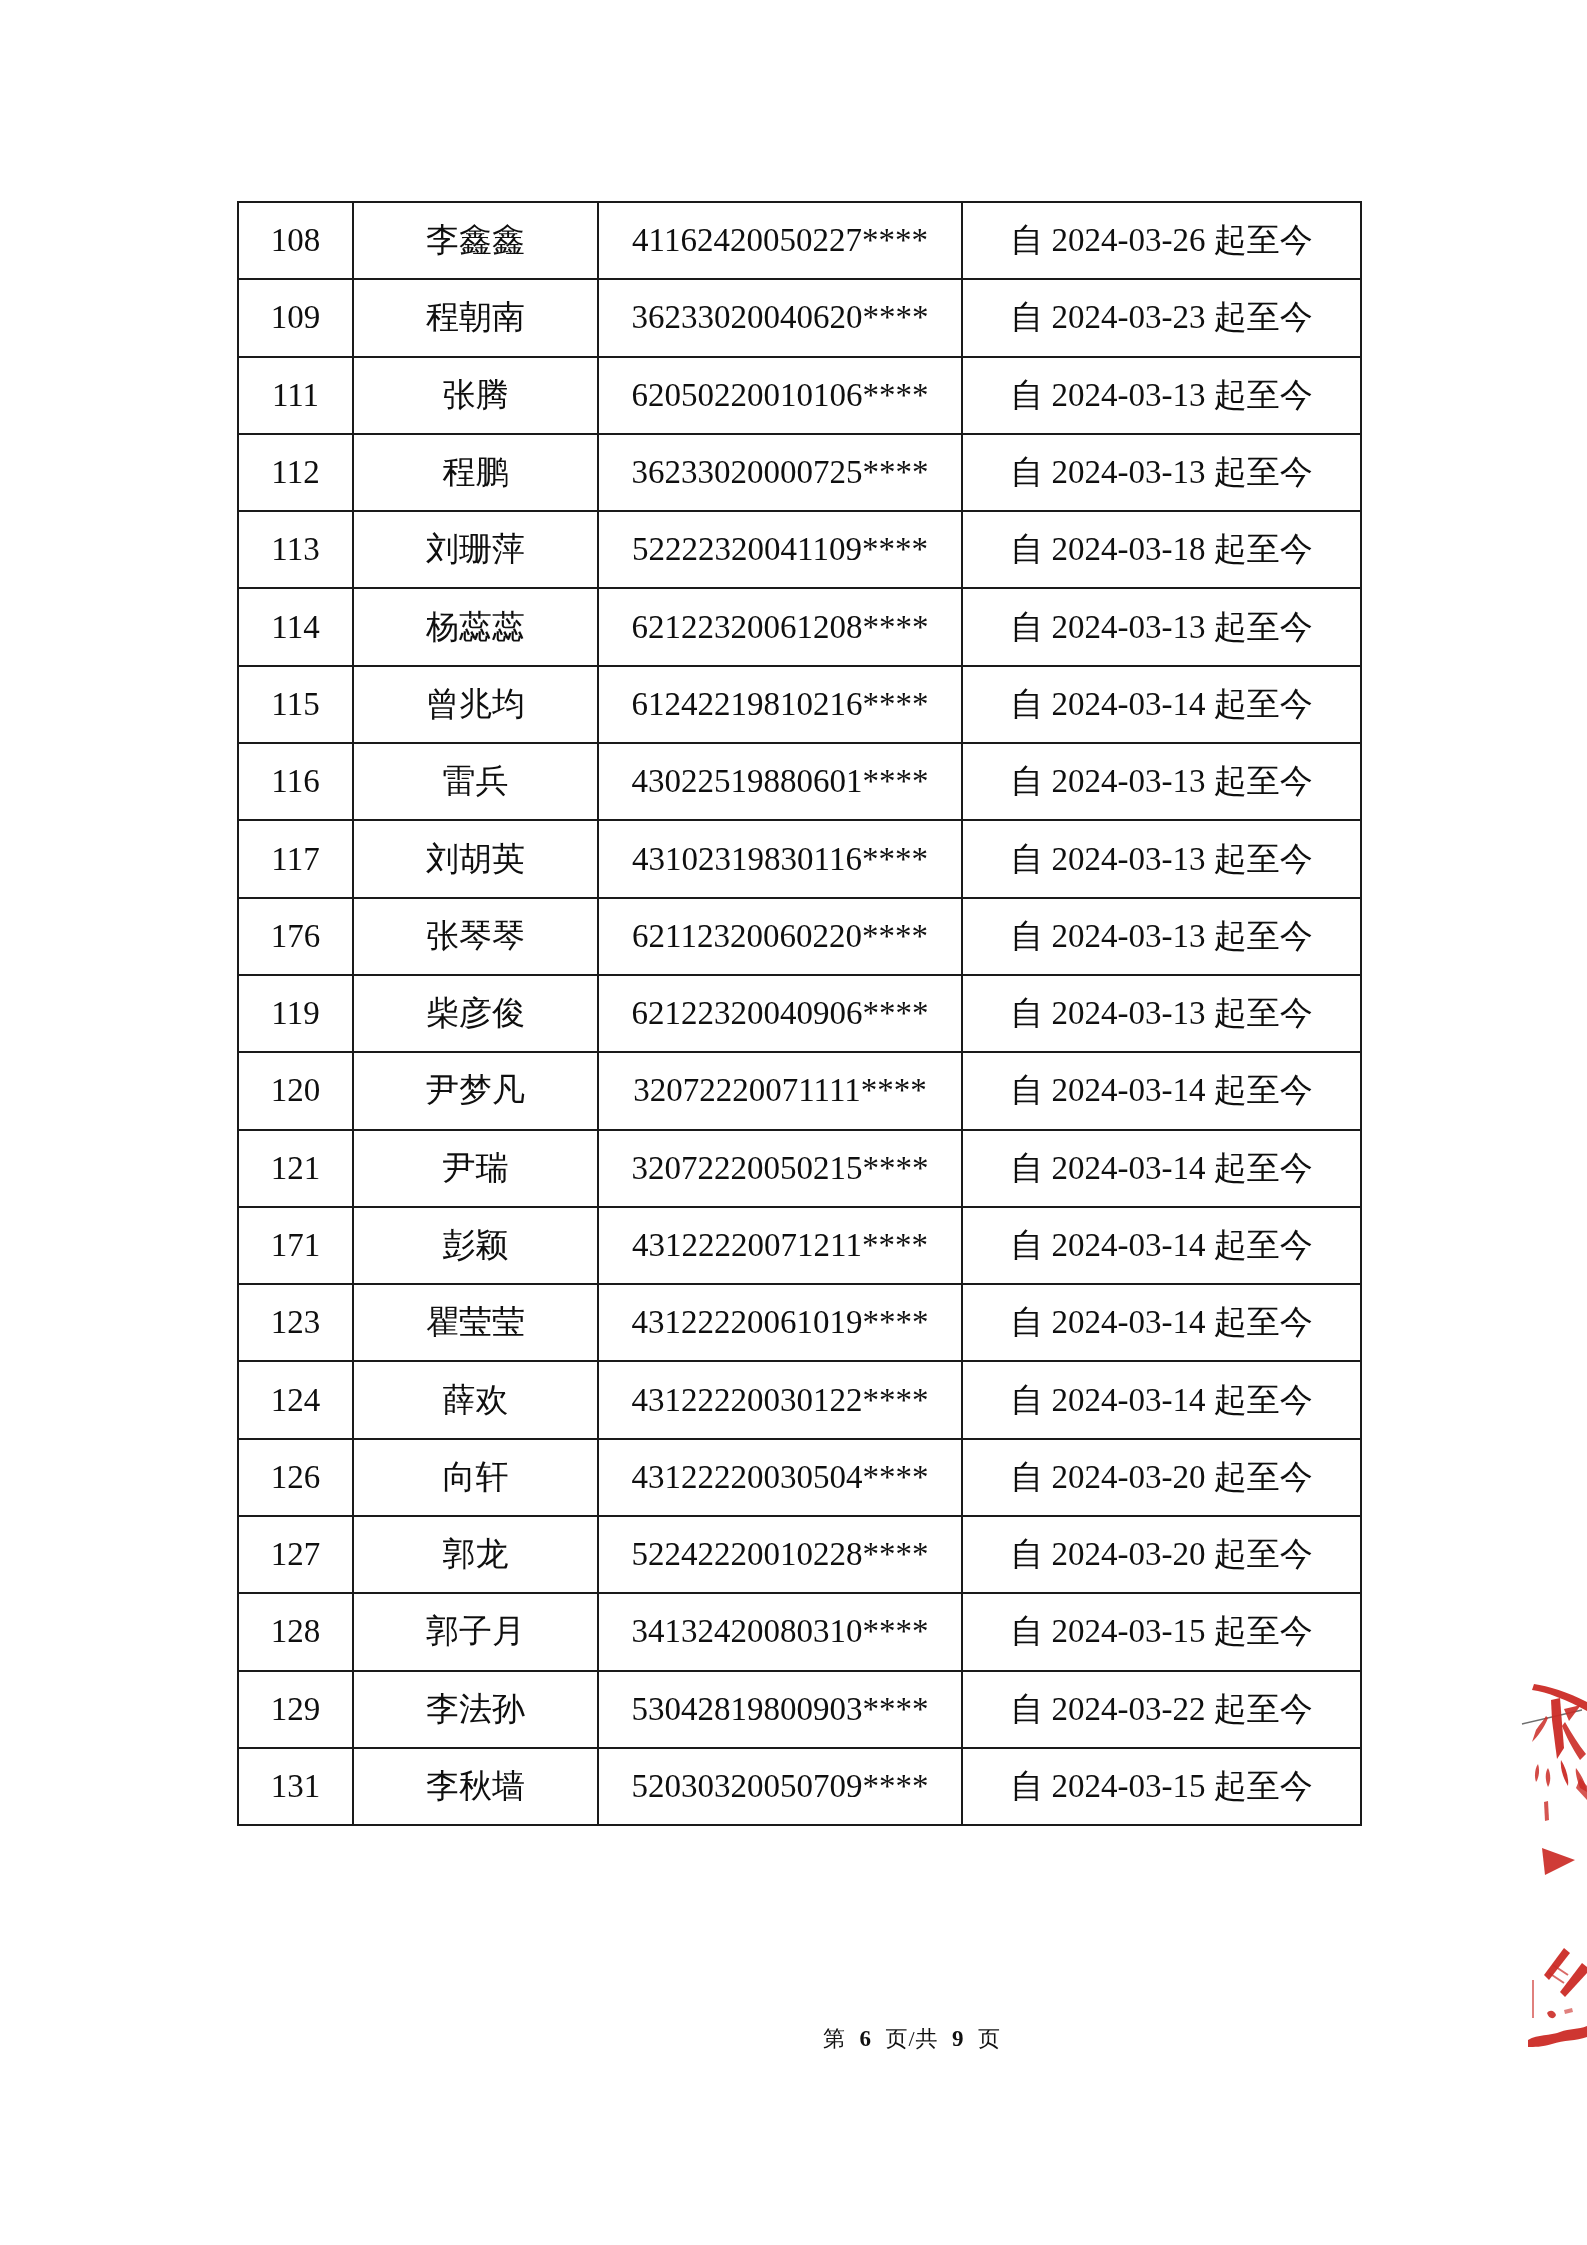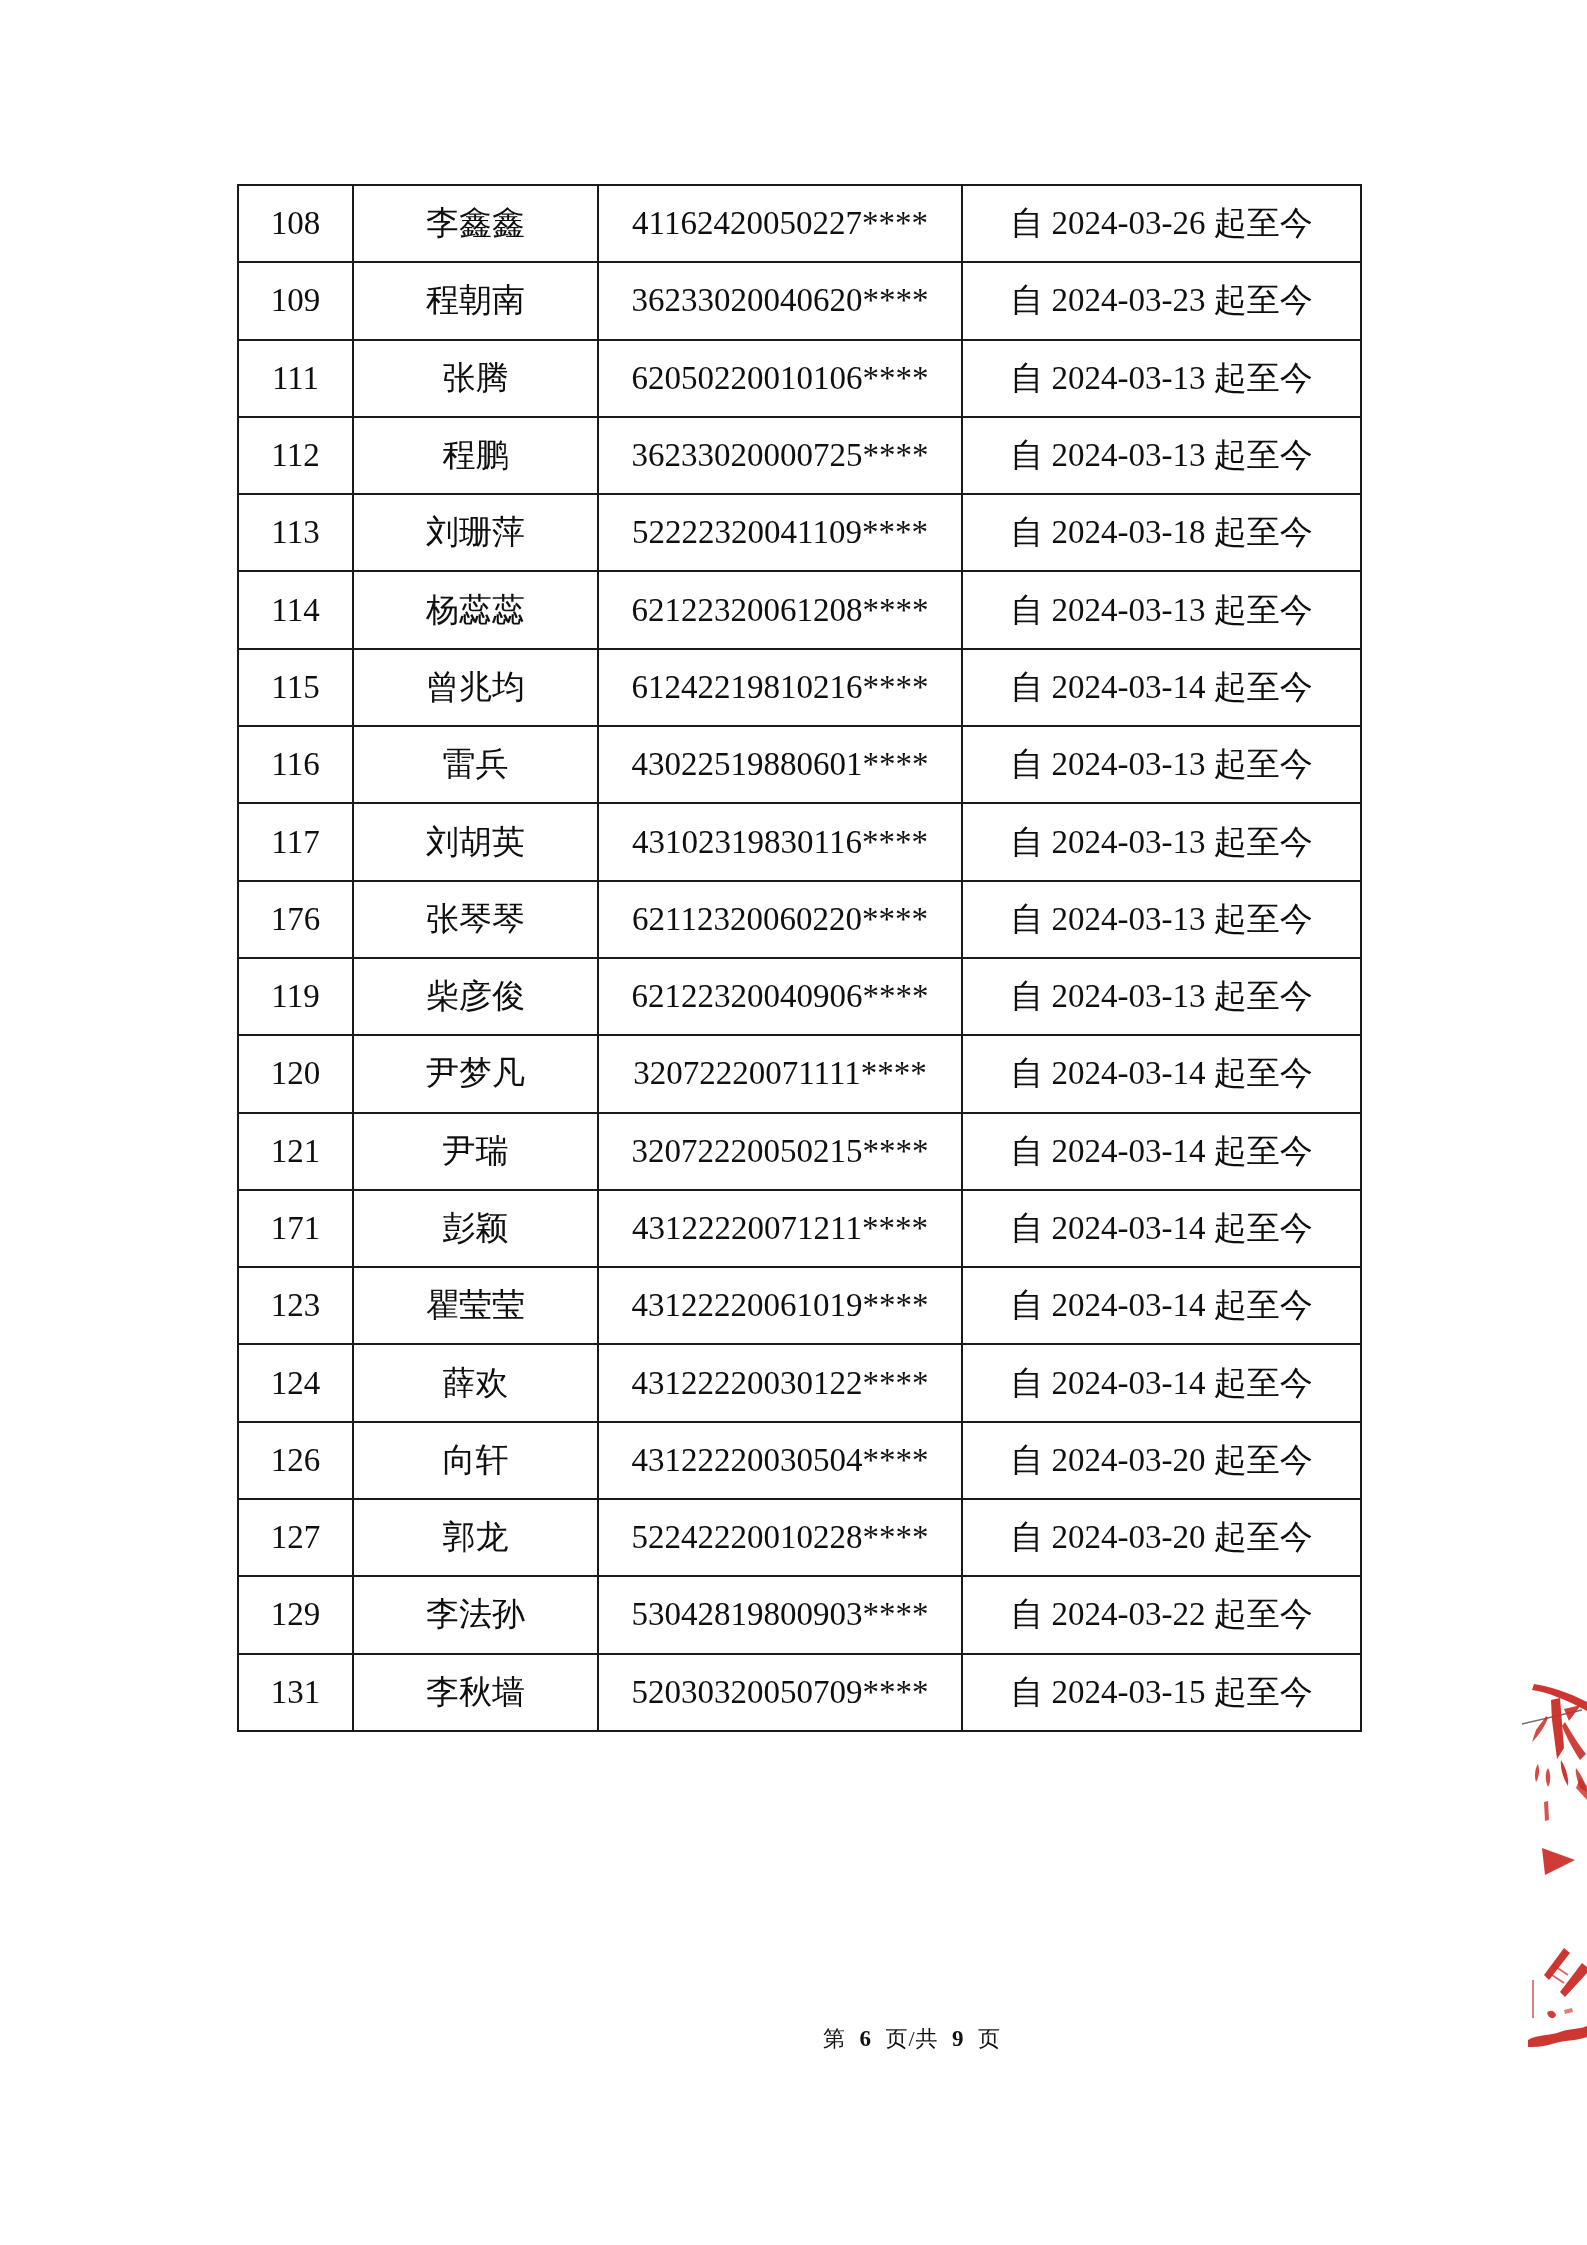--- a/index.html
+++ b/index.html
@@ -16,21 +16,21 @@
     color: #111111;
   }
   .page {
     position: absolute;
     inset: 0;
     background: #ffffff;
   }
   table.roster {
     position: absolute;
     left: 237px;
-    top: 184px;
+    top: 201px;
     width: 1123px;
     border-collapse: collapse;
     table-layout: fixed;
     padding-left: 41px;
   }
   table.roster td {
     border: 2px solid #1a1a1a;
     height: 75.3px;
     text-align: center;
     vertical-align: middle;
@@ -204,20 +204,26 @@
           <td>自 2024-03-20 起至今</td>
         </tr>
 
         <tr>
           <td>127</td>
           <td>郭龙</td>
           <td>52242220010228****</td>
           <td>自 2024-03-20 起至今</td>
         </tr>
 
+        <tr>
+          <td>128</td>
+          <td>郭子月</td>
+          <td>34132420080310****</td>
+          <td>自 2024-03-15 起至今</td>
+        </tr>
 
         <tr>
           <td>129</td>
           <td>李法孙</td>
           <td>53042819800903****</td>
           <td>自 2024-03-22 起至今</td>
         </tr>
 
 
         <tr>

